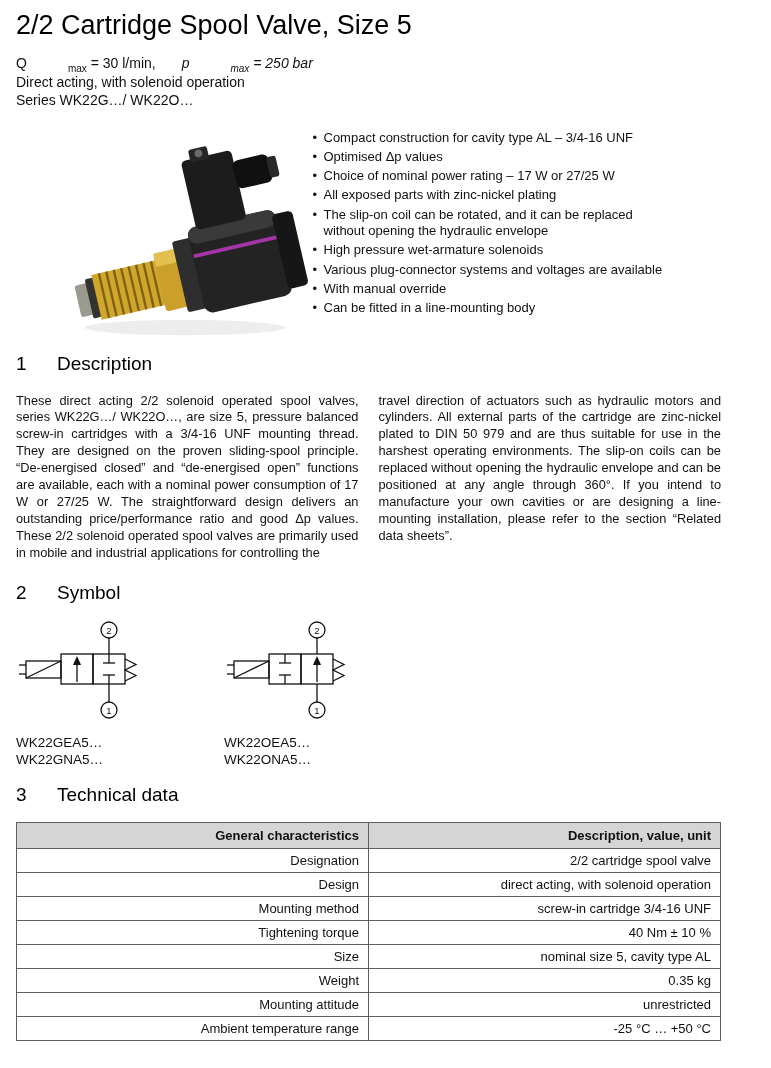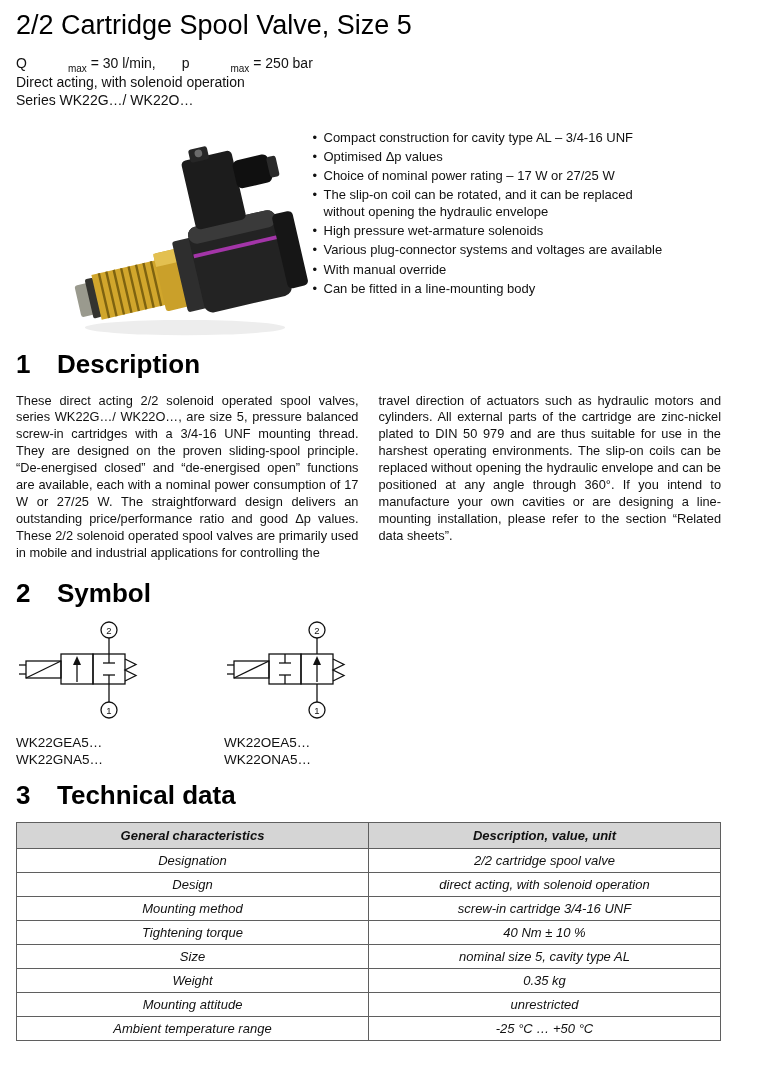--- a/index.html
+++ b/index.html
@@ -26,21 +26,21 @@
     font-size: 14px;
     line-height: 18.5px;
     margin-bottom: 24px;
     color: #111;
   }
   .specs sub {
     font-size: 10px;
     line-height: 0;
     padding-left: 41px;
   }
-  .pmax-group { margin-left: 26px; }
+  .pmax-group { margin-left: 26px; font-style: italic; }
   .intro-row {
     display: flex;
     justify-content: center;
     align-items: flex-start;
     margin-bottom: 0;
   }
   .photo-wrap { width: 252px; }
   .features {
     list-style: none;
     width: 366px;
@@ -53,24 +53,24 @@
     padding-left: 12px;
     margin-bottom: 3px;
   }
   .features li::before {
     content: "\2022";
     position: absolute;
     left: 1px;
     top: 0;
   }
   .section-heading {
-    font-size: 26px;
+    font-size: 19px;
     line-height: 22px;
     color: #000;
-    font-weight: 700;
+    font-weight: 400;
   }
   .sec-num { display: inline-block; width: 41px; }
   #sec-description { margin: 10px 0 18px 0; }
   #sec-symbol { margin: 20px 0 16px 0; }
   #sec-technical { margin: 16px 0 16px 0; }
   .two-col { display: flex; gap: 20px; }
   .two-col p {
     flex: 1;
     font-size: 12.8px;
     line-height: 16.9px;
@@ -83,24 +83,23 @@
     margin-top: 10px;
   }
   table {
     border-collapse: collapse;
     width: 100%;
     font-size: 13px;
   }
   th, td {
     border: 1px solid #5f5f5f;
     padding: 4px 9px;
-    text-align: center;
+    text-align: right;
     font-weight: 400;
     color: #111;
-    font-style: italic;
   }
   thead th {
     background: #d5d5d5;
     font-weight: 700;
     padding: 5px 9px;
   }
   td { background: #fff; }
   svg text { font-family: "Liberation Sans", "DejaVu Sans", sans-serif; }
 </style>
 </head>
@@ -146,20 +145,21 @@
             <rect x="224" y="42" width="10" height="22" rx="3" fill="#2a2a2a"></rect>
           </g>
         </g>
       </svg>
     </div>
 
     <ul class="features">
       <li>Compact construction for cavity type AL – 3/4-16 UNF</li>
       <li>Optimised Δp values</li>
       <li>Choice of nominal power rating – 17 W or 27/25 W</li>
+      <li>All exposed parts with zinc-nickel plating</li>
       <li>The slip-on coil can be rotated, and it can be replaced without opening the hydraulic envelope</li>
       <li>High pressure wet-armature solenoids</li>
       <li>Various plug-connector systems and voltages are available</li>
       <li>With manual override</li>
       <li>Can be fitted in a line-mounting body</li>
     </ul>
   </div>
 
   <div class="section-heading" id="sec-description">
     <span class="sec-num">1</span><span>Description</span>

